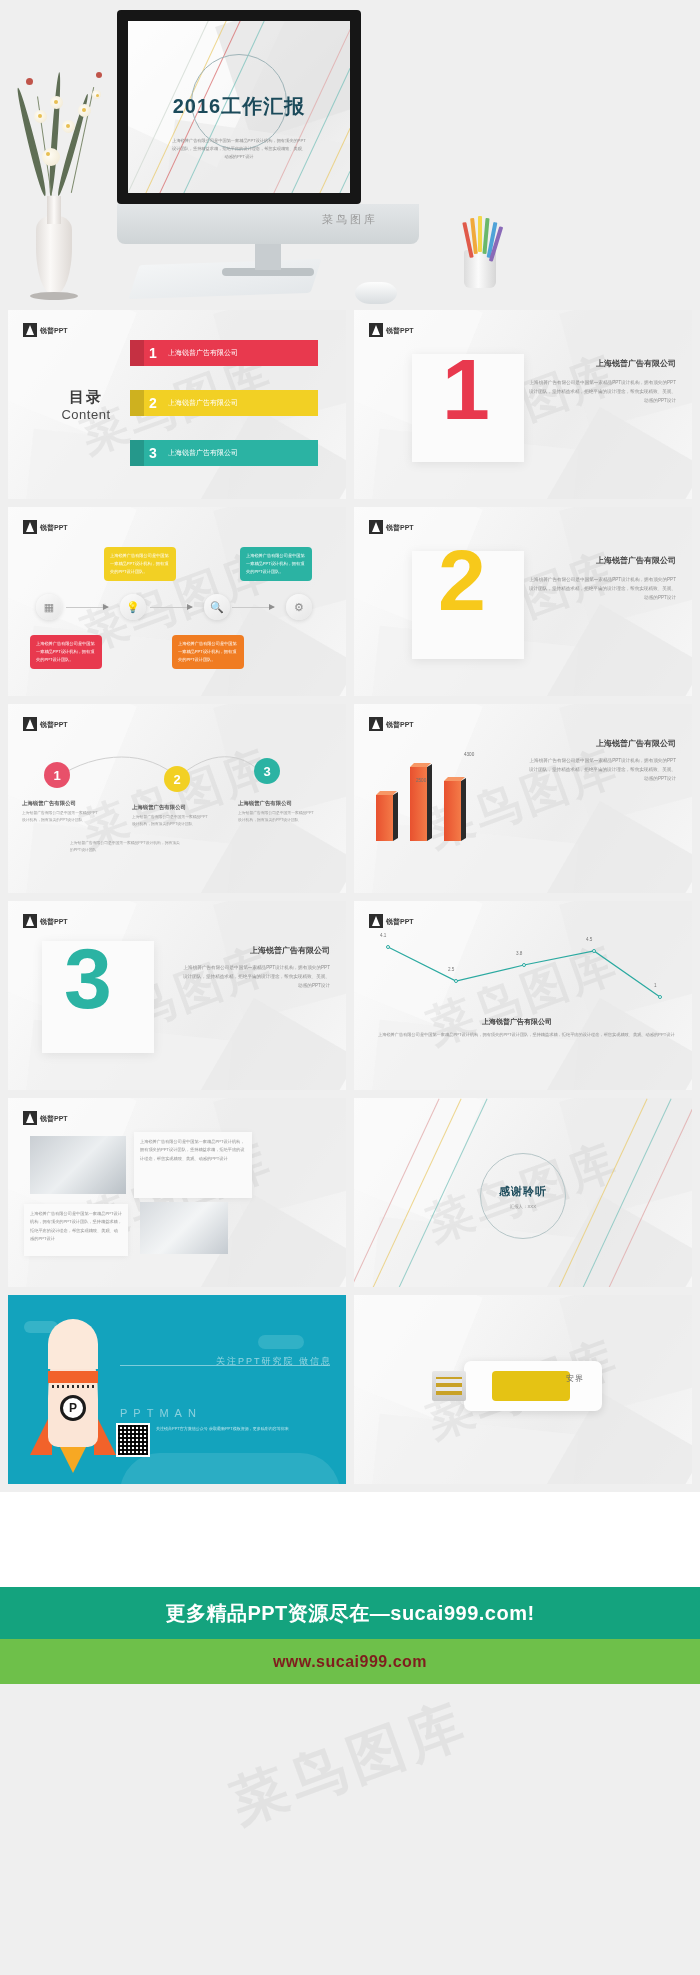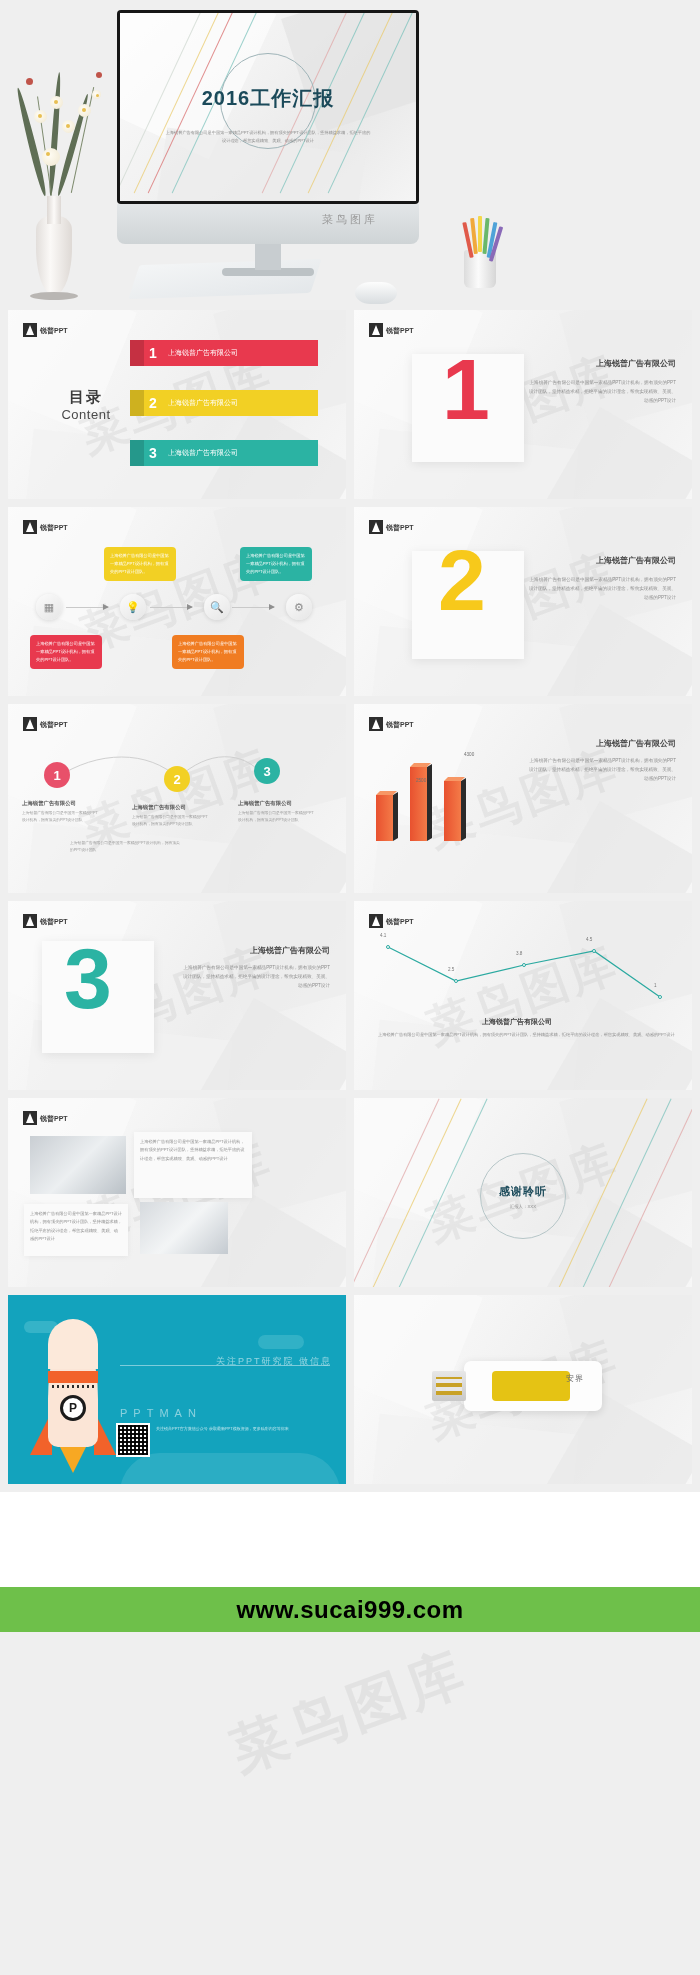--- a/index.html
+++ b/index.html
@@ -8,22 +8,22 @@
     background:#efefef;
     font-family:"Liberation Sans", sans-serif;
     overflow:hidden;
     position:relative;
   }
   .page { position:relative; width:700px; height:1975px; background:#efefef; }
 
   
   .hero { position:relative; width:700px; height:310px; background:#efefef; overflow:hidden; }
   .hero-mon-frame {
-    position:absolute; left:117px; top:10px; width:302px; height:194px;
-    background:#161616; border-radius:4px; padding:3px;
+    position:absolute; left:117px; top:10px; width:244px; height:194px;
+    background:#161616; border-radius:4px; padding:11px;
   }
   .hero-screen {
     position:relative; width:100%; height:100%; overflow:hidden;
     background:linear-gradient(135deg,#fbfbfb 0%,#f2f2f2 40%,#e9e9e9 70%,#f5f5f5 100%);
   }
   .poly { position:absolute; background:rgba(255,255,255,.55); }
   .hero-screen .p1 { width:160px;height:160px; left:-30px; top:-40px; transform:rotate(25deg); background:rgba(255,255,255,.6);}
   .hero-screen .p2 { width:150px;height:120px; right:-30px; top:-20px; transform:rotate(-18deg); background:rgba(226,226,226,.7);}
   .hero-screen .p3 { width:200px;height:90px; left:40px; bottom:-30px; transform:rotate(8deg); background:rgba(236,236,236,.8);}
   .diagline { position:absolute; width:1px; height:210px; top:-20px; transform:rotate(25deg); opacity:.75; }
@@ -174,21 +174,21 @@
   .usb-conn{position:absolute;left:78px;top:76px;width:34px;height:30px;background:linear-gradient(180deg,#e7e7e7,#c9c9c9);border-radius:2px;}
   .usb-conn:after{content:"";position:absolute;left:4px;top:6px;width:26px;height:18px;background:repeating-linear-gradient(0deg,#c9a227 0 4px,#e8e8e8 4px 8px);}
   .usb-label{position:absolute;left:138px;top:76px;width:78px;height:30px;background:#e5c314;border-radius:4px;}
   .usb-txt{position:absolute;left:212px;top:78px;font-size:8px;color:#6a6a6a;letter-spacing:1px;}
 
   
   .white-gap{width:700px;height:95px;background:#fff;}
   .band1{width:700px;height:52px;background:#14a37e;display:flex;align-items:center;justify-content:center;}
   .band1 span{font-size:20px;font-weight:bold;color:#fff;letter-spacing:.5px;}
   .band2{width:700px;height:45px;background:#6ec04a;display:flex;align-items:center;justify-content:center;}
-  .band2 span{font-size:24px;font-weight:bold;color:#000000;letter-spacing:.5px;}
+  .band2 span{font-size:16px;font-weight:bold;color:#7f1d1d;letter-spacing:.5px;}
   .footer-wm{position:relative;width:700px;height:160px;background:#efefef;overflow:hidden;}
   .footer-wm .wmbig{position:absolute;left:50%;top:50%;transform:translate(-50%,-50%) rotate(-20deg);font-size:56px;color:rgba(160,160,160,.16);font-weight:bold;white-space:nowrap;letter-spacing:6px;}
 </style>
 </head>
 <body>
 
 <div class="page">
 
   <div class="hero">
     <div class="vase"></div>
@@ -532,20 +532,23 @@
         <div class="usb-body"></div>
         <div class="usb-conn"></div>
         <div class="usb-label"></div>
         <div class="usb-txt">安界</div>
       </div>
     </div>
 
   </div>
 
   <div class="white-gap"></div>
+  <div class="band1">
+    <span>更多精品PPT资源尽在—sucai999.com!</span>
+  </div>
   <div class="band2">
     <span>www.sucai999.com</span>
   </div>
   <div class="footer-wm">
     <div class="wmbig">菜鸟图库</div>
   </div>
 
 </div>
 
 </body></html>

